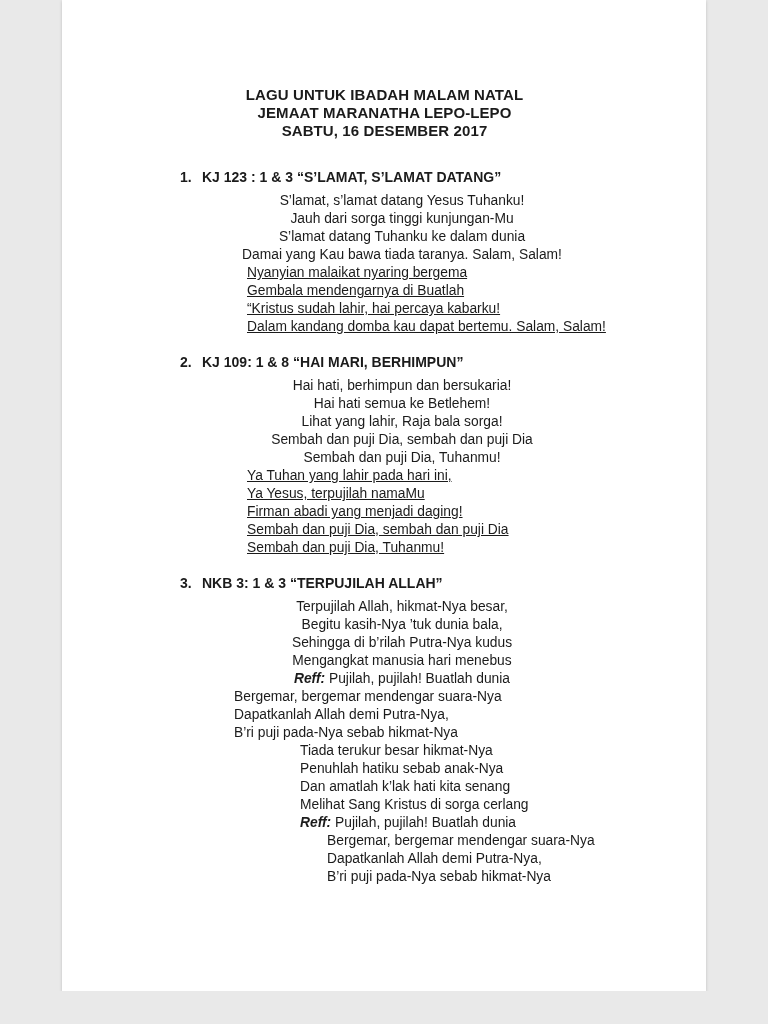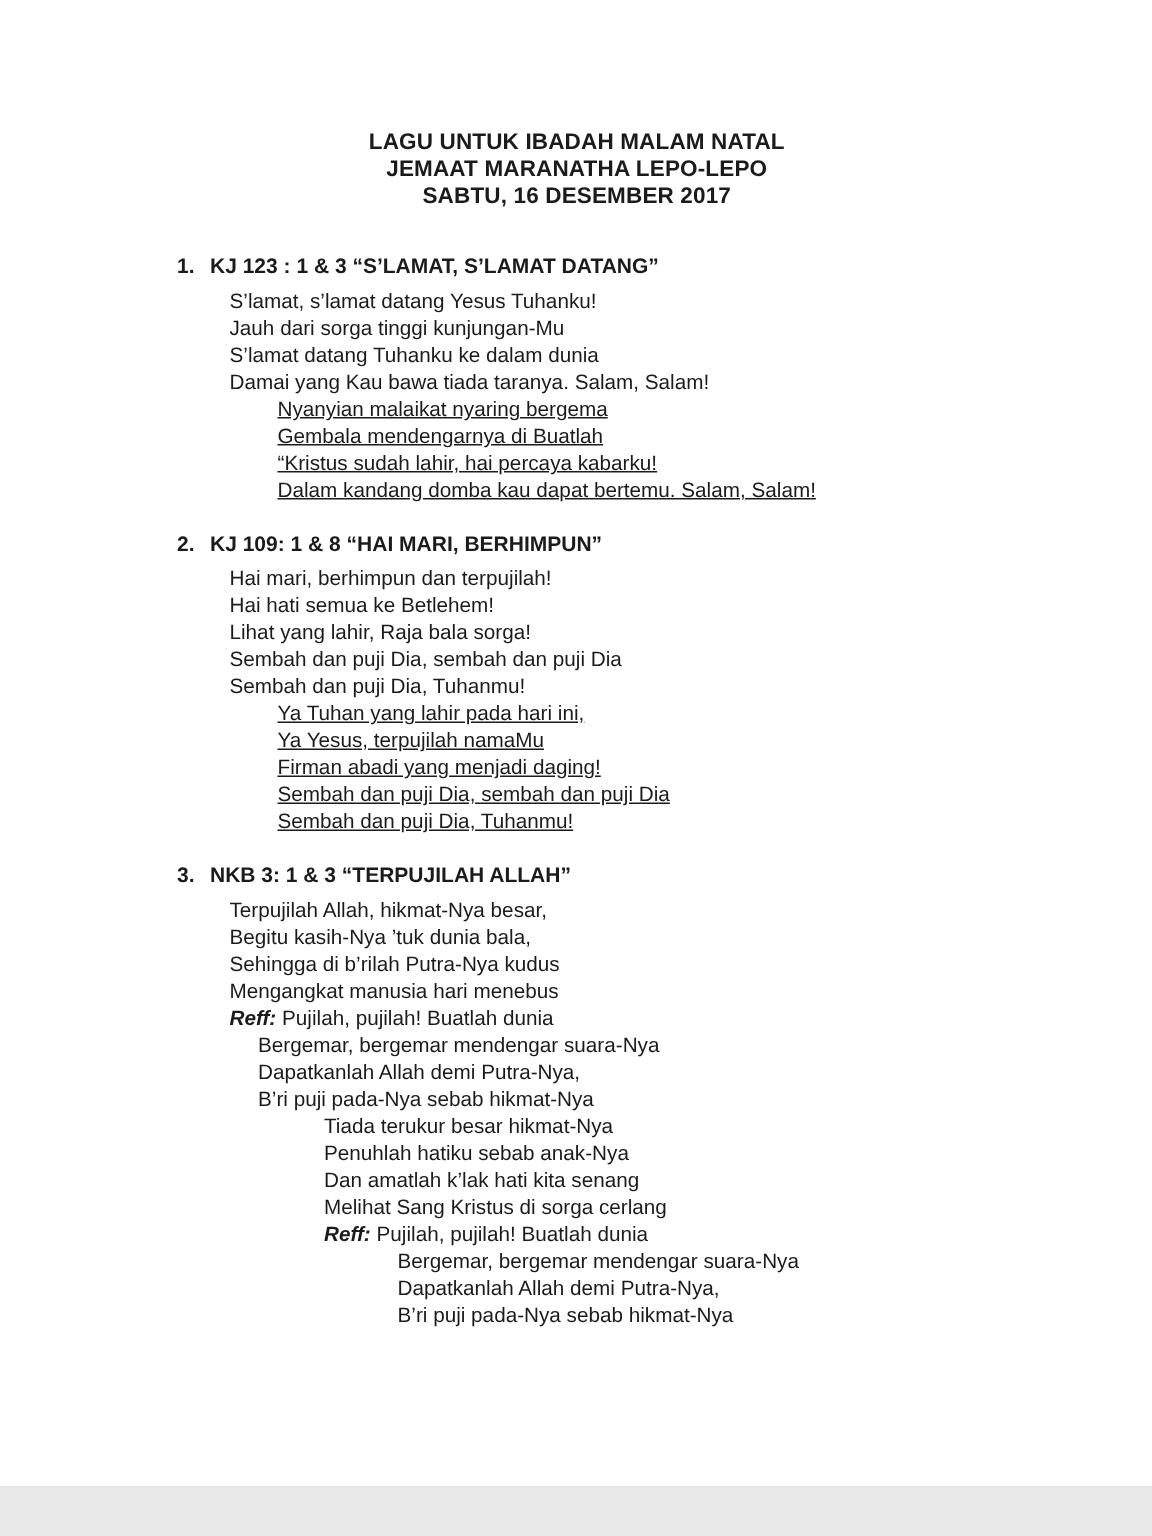--- a/index.html
+++ b/index.html
@@ -4,21 +4,21 @@
 <style>
   * { margin: 0; padding: 0; box-sizing: border-box; }
   html, body { width: 100%; }
   body {
     background: #e9e9e9;
     font-family: "Liberation Sans", sans-serif;
     color: #1b1b1b;
     -webkit-font-smoothing: antialiased;
   }
   .page {
-    width: 768px;
+    width: 644px;
     height: 991px;
     margin: 0 auto;
     background: #ffffff;
     overflow: hidden;
     box-shadow: 0 1px 3px rgba(0,0,0,0.18);
   }
   .content {
     padding: 86px 117px 0 118px;
   }
   .doc-header {
@@ -37,24 +37,24 @@
     line-height: 18px;
     margin-bottom: 6px;
   }
   .song-number { width: 22px; flex: none; }
   .song-lines {
     margin-left: 22px;
     font-size: 13.8px;
     line-height: 18px;
   }
   .line { white-space: nowrap; }
-  .ind0 { margin-left: 13px; }
+  .ind0 { margin-left: 13px; text-align: center; }
   .ind1 { margin-left: 32px; }
   .ind2 { margin-left: 45px; text-decoration: underline; }
-  .ind3 { margin-left: 76px; }
+  .ind3 { margin-left: 98px; }
   .ind4 { margin-left: 125px; }
   .reff { font-weight: bold; font-style: italic; }
 </style>
 </head>
 <body>
 
 <div class="page">
   <div class="content">
 
     <div class="doc-header">
@@ -79,21 +79,21 @@
             <div class="line ind2"><span>“Kristus sudah lahir, hai percaya kabarku!</span></div>
             <div class="line ind2"><span>Dalam kandang domba kau dapat bertemu.  Salam, Salam!</span></div>
           </div>
         </div>
         <div class="song">
           <div class="song-heading">
             <span class="song-number">2.</span>
             <span class="song-title">KJ 109: 1 &amp; 8 “HAI MARI, BERHIMPUN”</span>
           </div>
           <div class="song-lines">
-            <div class="line ind0"><span>Hai mari, berhimpun dan terpujilah!</span></div>
+            <div class="line ind0"><span>Hai hati, berhimpun dan bersukaria!</span></div>
             <div class="line ind0"><span>Hai hati semua ke Betlehem!</span></div>
             <div class="line ind0"><span>Lihat yang lahir, Raja bala sorga!</span></div>
             <div class="line ind0"><span>Sembah dan puji Dia, sembah dan puji Dia</span></div>
             <div class="line ind0"><span>Sembah dan puji Dia,  Tuhanmu!</span></div>
             <div class="line ind2"><span>Ya Tuhan yang lahir pada hari ini,</span></div>
             <div class="line ind2"><span>Ya Yesus, terpujilah namaMu</span></div>
             <div class="line ind2"><span>Firman abadi yang menjadi daging!</span></div>
             <div class="line ind2"><span>Sembah dan puji Dia, sembah dan puji Dia</span></div>
             <div class="line ind2"><span>Sembah dan puji Dia,  Tuhanmu!</span></div>
           </div>

